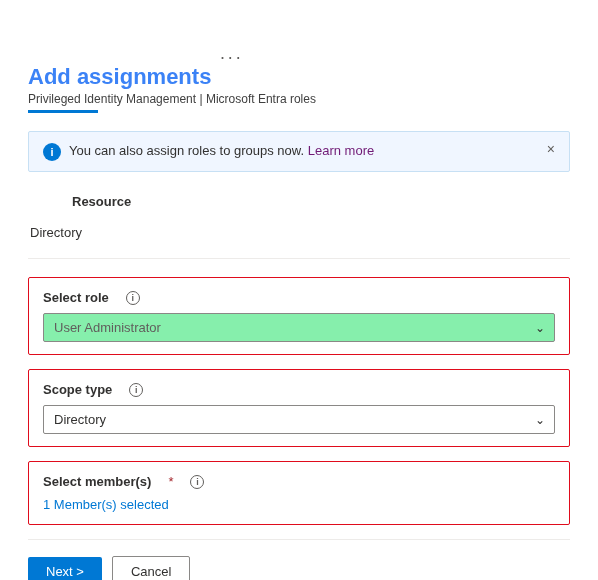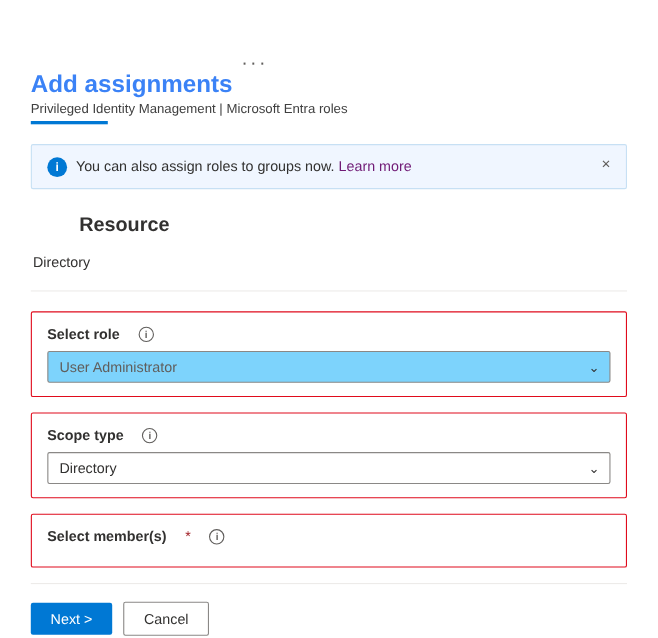--- a/index.html
+++ b/index.html
@@ -105,21 +105,21 @@
       padding: 0;
       line-height: 1;
       flex-shrink: 0;
     }
 
     .field-group {
       margin-bottom: 16px;
     }
 
     .field-label {
-      font-size: 18px;
+      font-size: 13px;
       font-weight: 600;
       color: #323130;
       margin-bottom: 3px;
       padding-left: 44px;
     }
 
     .field-value {
       font-size: 13px;
       color: #323130;
       padding-left: 2px;
@@ -171,21 +171,21 @@
     }
 
     .select-wrapper {
       position: relative;
     }
 
     .select-wrapper select {
       width: 100%;
       border: 1px solid #8a8886;
       border-radius: 2px;
-      background: #7dd3fc;
+      background: #86efac;
       padding: 6px 34px 6px 10px;
       font-size: 13px;
       color: #605e5c;
       appearance: none;
       cursor: pointer;
       -webkit-appearance: none;
     }
 
     .select-wrapper select.active-select {
       background: #ffffff;
@@ -302,20 +302,21 @@
     <span class="chevron-icon">⌄</span>
   </div>
 </div>
 
 <div class="form-section">
   <div class="form-label-row">
     <span class="form-label">Select member(s)</span>
     <span class="required-star">*</span>
     <span class="info-icon-small">i</span>
   </div>
+  <div class="members-selected">1 Member(s) selected</div>
 </div>
 
 <hr class="footer-divider">
 
 <div class="footer-buttons">
   <button class="btn-next">Next &gt;</button>
   <button class="btn-cancel">Cancel</button>
 </div>
 
 </body></html>

